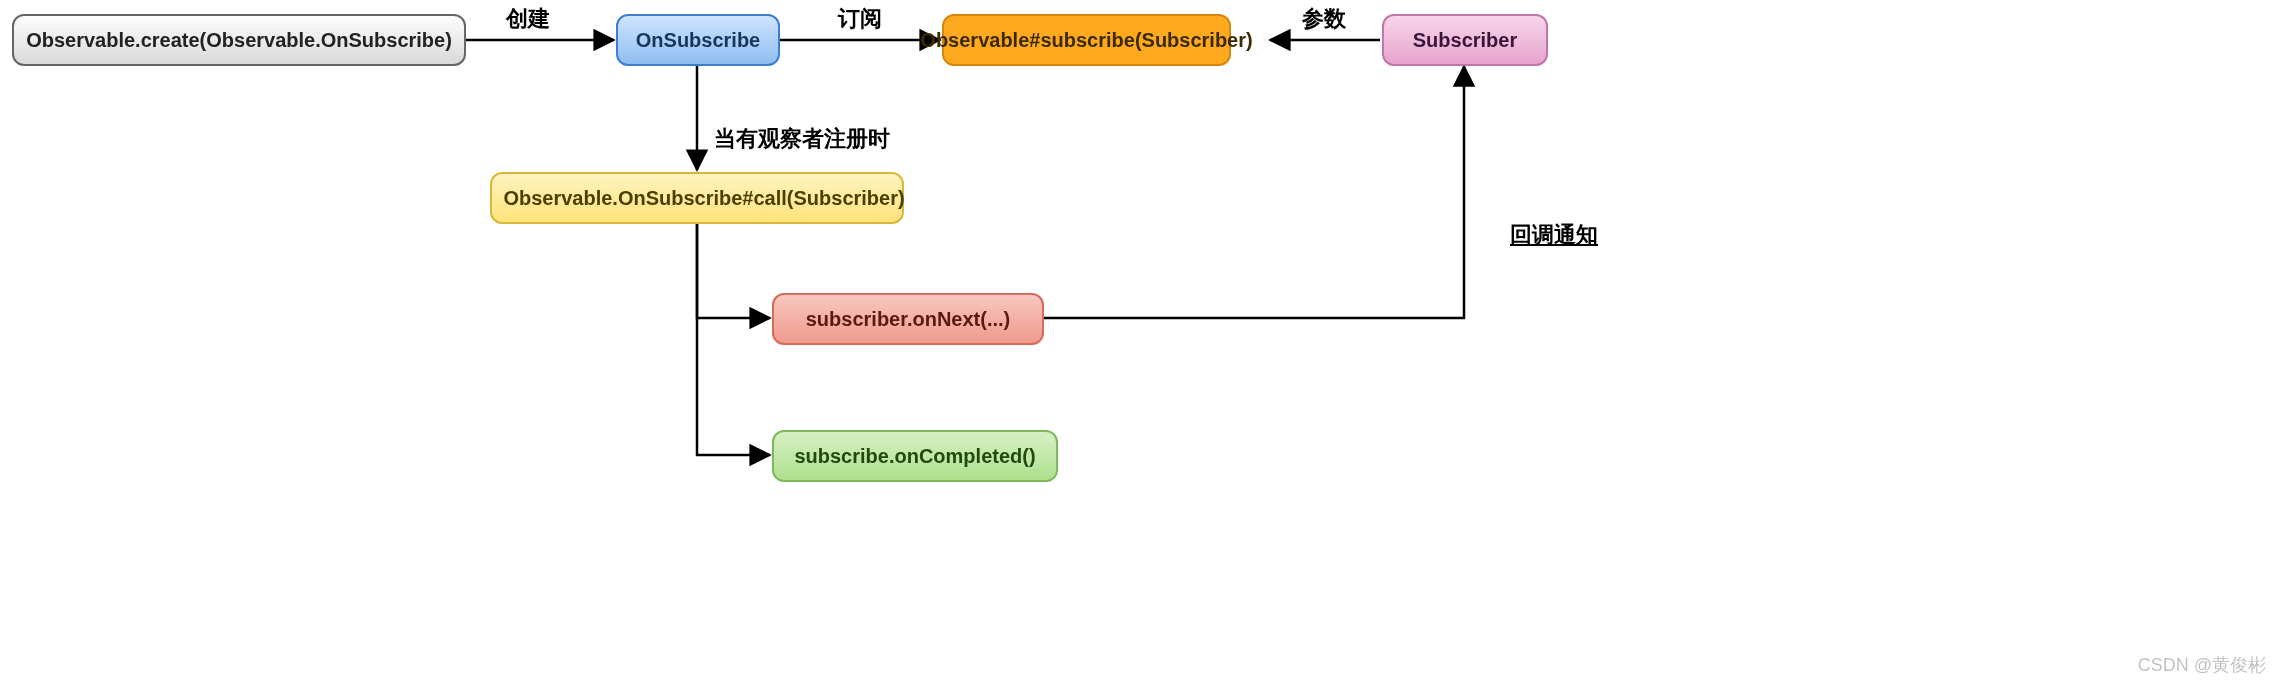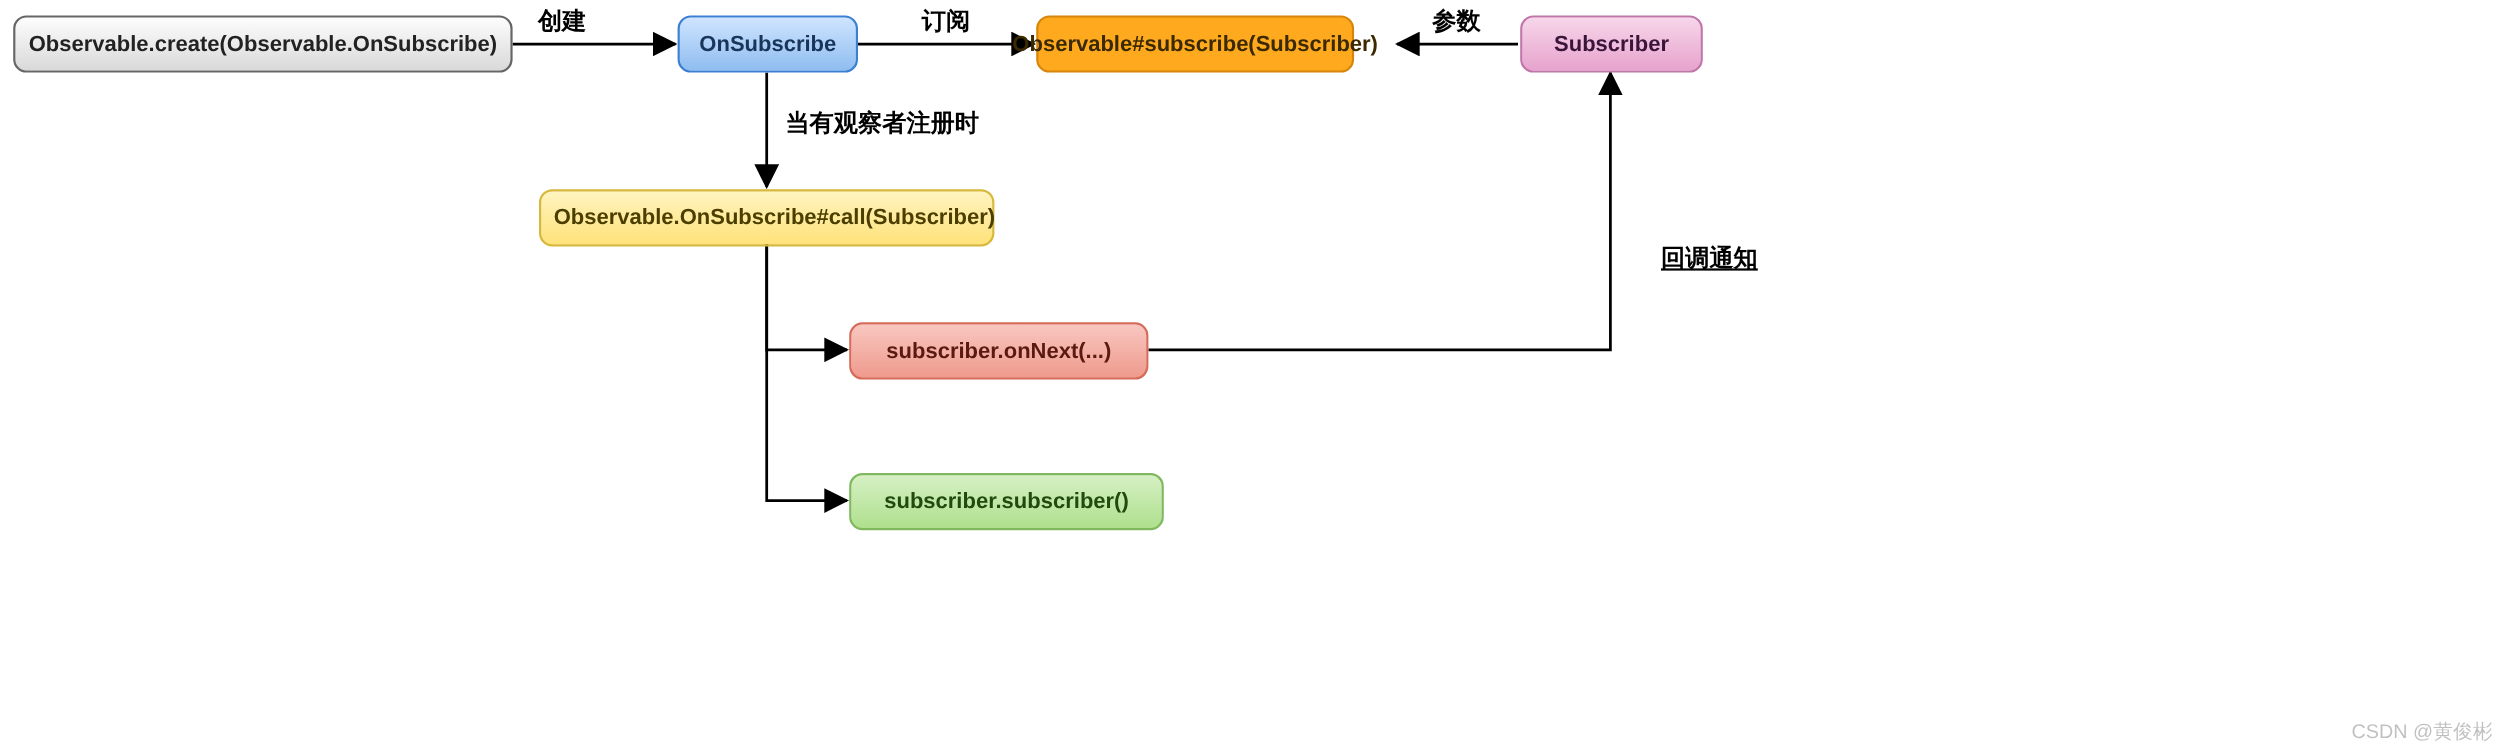--- a/index.html
+++ b/index.html
@@ -98,22 +98,22 @@
 <div class="node purple shadow" style="left:1382px;top:14px; width:166px; height:52px;">
     <span>Subscriber</span>
   </div>
 <div class="node yellow shadow" style="left:490px; top:172px;width:414px; height:52px;">
     <span>Observable.OnSubscribe#call(Subscriber)</span>
   </div>
 <div class="node red shadow" style="left:772px; top:293px;width:272px; height:52px;">
     <span>subscriber.onNext(...)</span>
   </div>
 <div class="node green shadow" style="left:772px; top:430px;width:286px; height:52px;">
-    <span>subscriber.subscriber()</span>
+    <span>subscribe.onCompleted()</span>
   </div>
 
-<div class="label" style="left:489px;  top:4px;">创建</div>
+<div class="label" style="left:506px;  top:4px;">创建</div>
 <div class="label" style="left:838px;  top:4px;">订阅</div>
 <div class="label" style="left:1302px; top:4px;text-align:right;">参数</div>
-<div class="label" style="left:714px;  top:97px;">当有观察者注册时</div>
+<div class="label" style="left:714px;  top:124px;">当有观察者注册时</div>
 <div class="label" style="left:1510px; top:220px;text-decoration:underline;">回调通知</div>
 
 <div class="watermark">CSDN @黄俊彬</div>
 
 </body></html>

